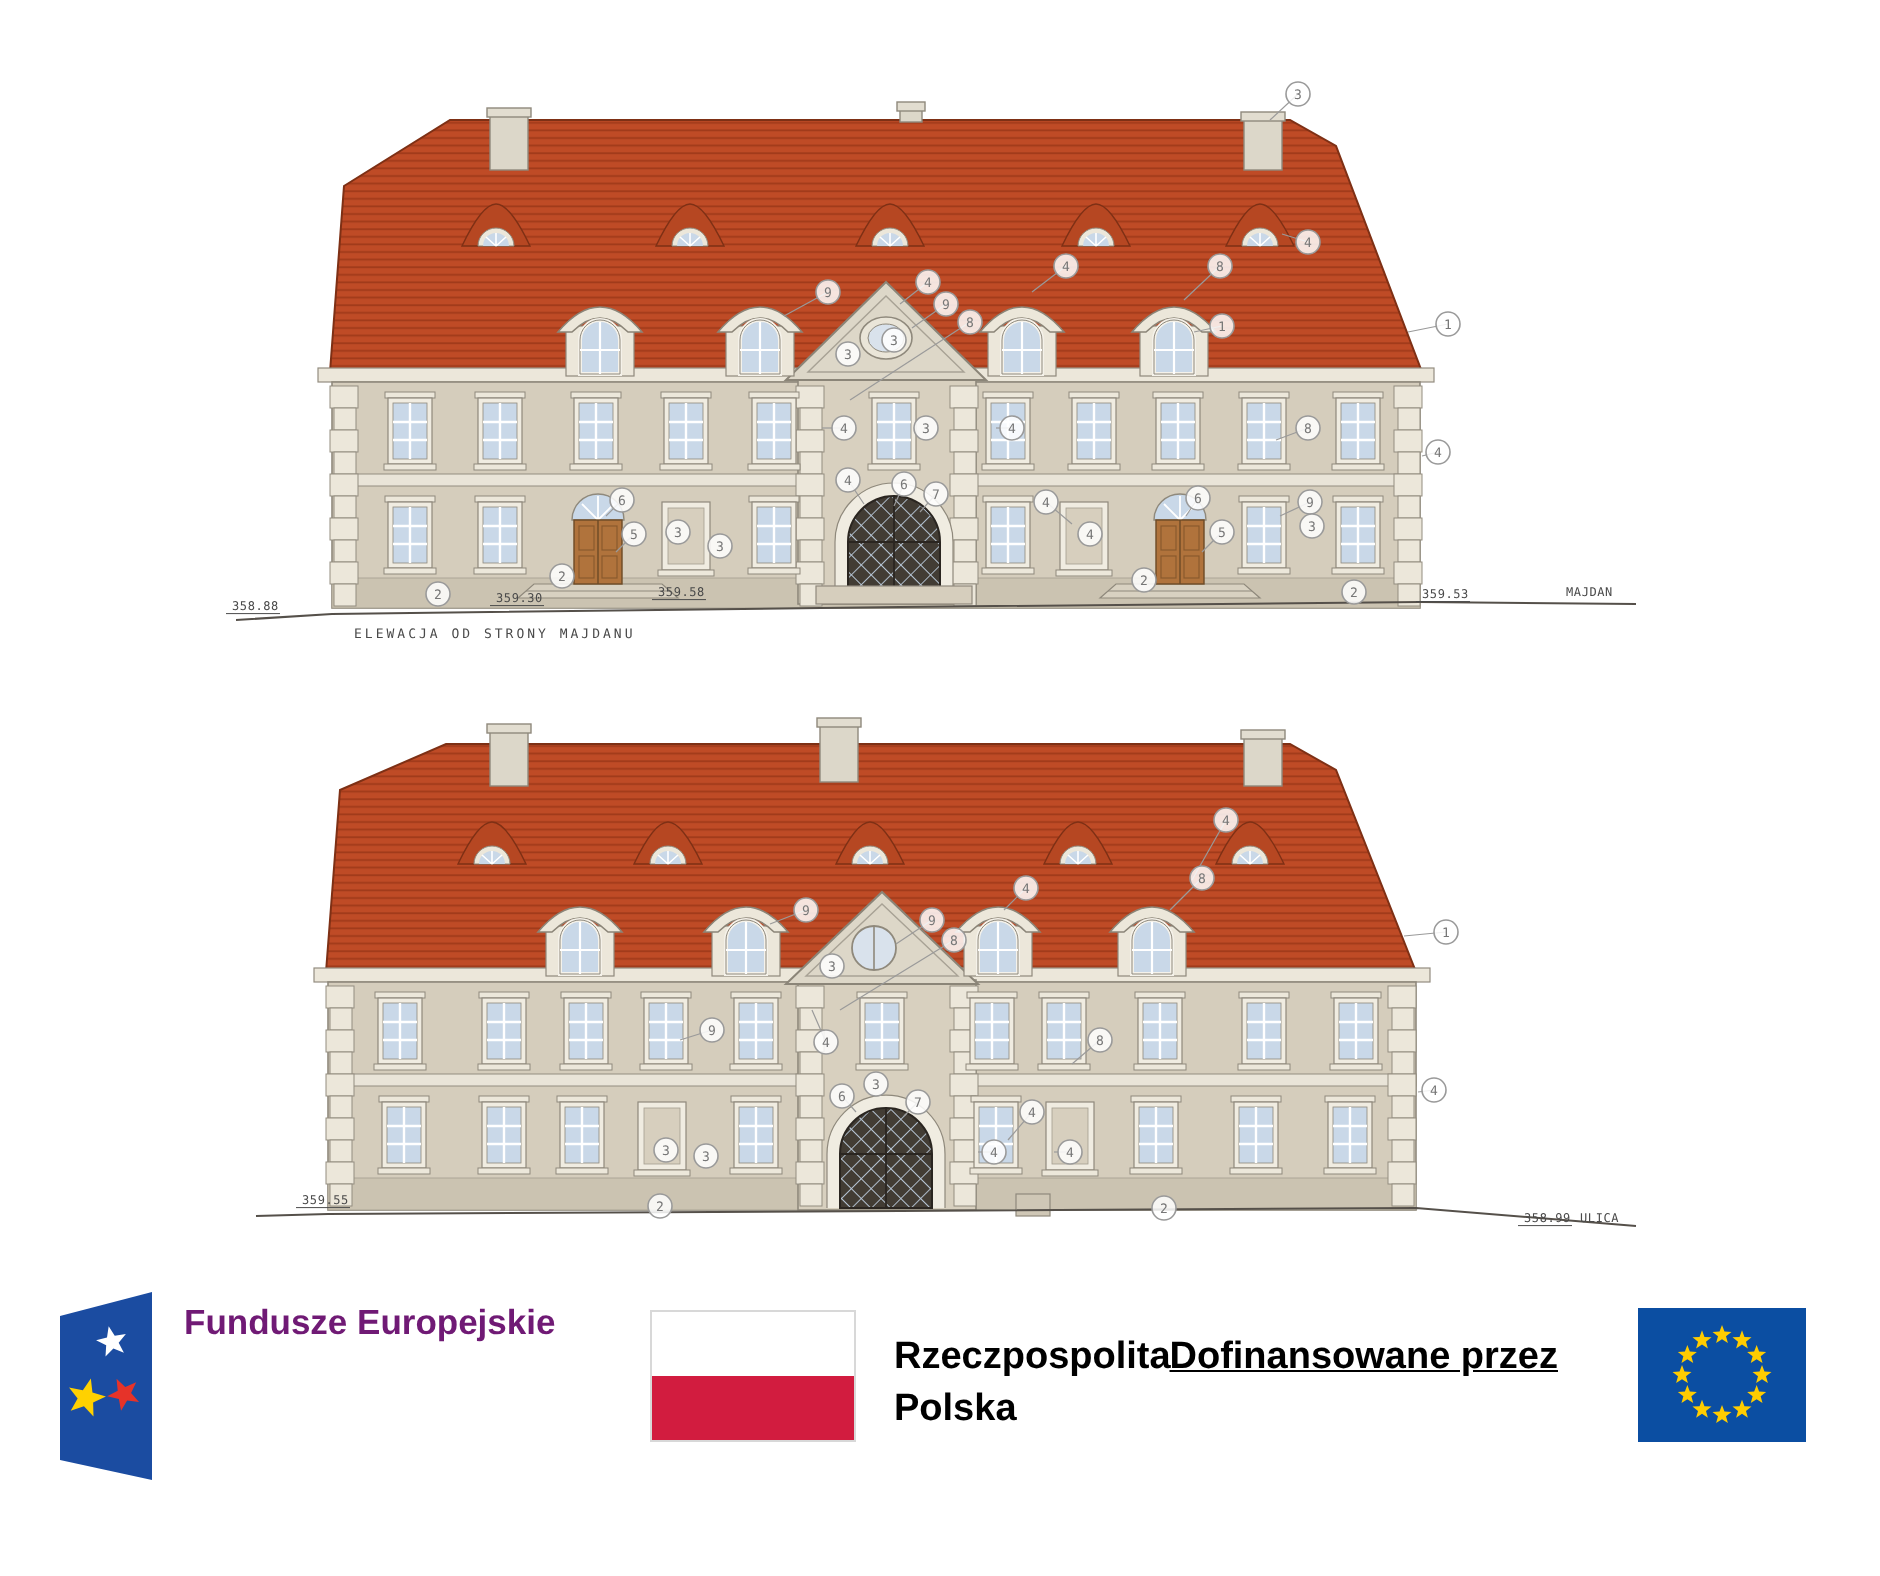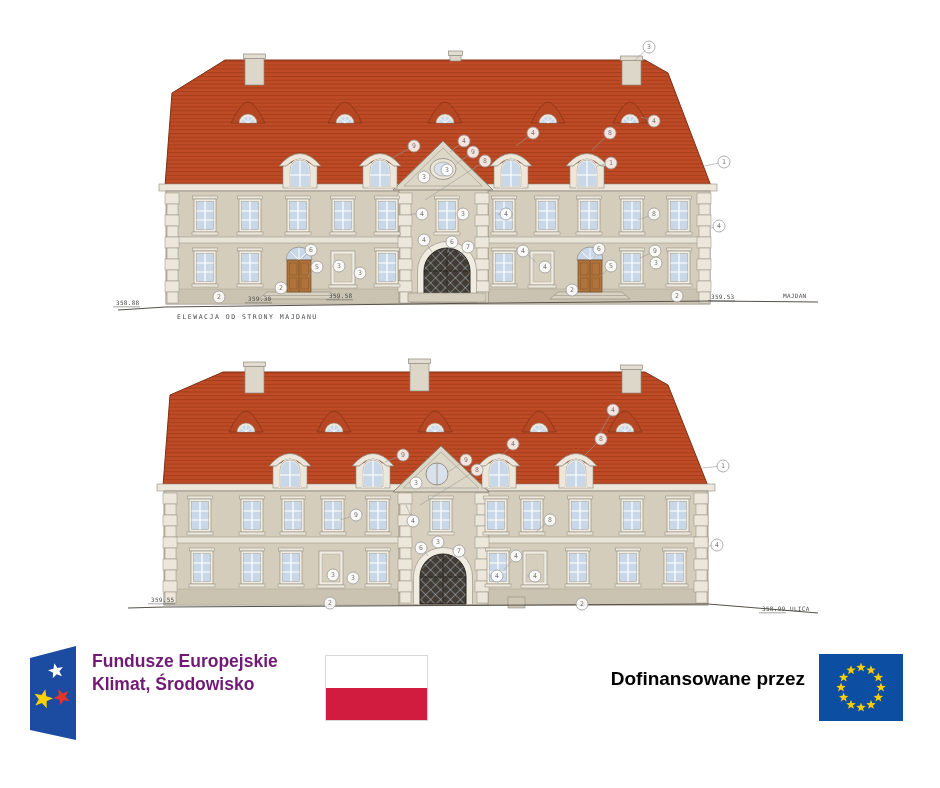--- a/index.html
+++ b/index.html
@@ -381,31 +381,34 @@
 
     <svg class="abs" id="fe-flag" style="left:30px;top:14px" width="47" height="94" viewBox="0 0 47 94">
       <polygon points="0,12 46,0 46,94 0,84" fill="#1b4ca1"></polygon>
     <polygon points="24.34,17.17 27.37,21.93 32.93,21.00 29.34,25.35 31.95,30.35 26.70,28.29 22.75,32.31 23.09,26.68 18.04,24.16 23.50,22.75" fill="#ffffff"></polygon>
         <polygon points="15.42,43.30 16.22,50.30 22.98,52.30 16.56,55.23 16.75,62.27 11.98,57.08 5.34,59.43 8.81,53.29 4.52,47.70 11.43,49.11" fill="#ffd100"></polygon>
         <polygon points="28.27,43.36 32.62,47.48 38.11,45.10 35.54,50.50 39.51,54.99 33.56,54.21 30.52,59.37 29.43,53.48 23.58,52.18 28.85,49.32" fill="#e63329"></polygon>
       </svg>
 
     <div class="abs fe-text">
       <div>Fundusze Europejskie</div>
-      <div>Klimat, Środowisko</div>
     </div>
     <style>.fe-text{left:92px;top:18px;position:absolute;}</style>
 
     <div class="abs pl-flag" style="left:325px;top:23px;">
       <div class="w"></div>
       <div class="r"></div>
     </div>
 
-
-    <div class="abs eu-text" style="left:598px;top:34px;">
+    <div class="abs pl-text" style="left:447px;top:34px;">
+      <div>Rzeczpospolita</div>
+      <div>Polska</div>
+    </div>
+
+    <div class="abs eu-text" style="left:572px;top:34px;text-decoration:underline;">
       <div>Dofinansowane przez</div>
     </div>
 
     <svg class="abs" id="eu-flag" style="left:819px;top:22px" width="84" height="67" viewBox="0 0 84 67">
       <rect width="84" height="67" fill="#0b4ea2"></rect>
     <polygon points="42.00,8.50 43.23,11.80 46.76,11.95 44.00,14.15 44.94,17.55 42.00,15.60 39.06,17.55 40.00,14.15 37.24,11.95 40.77,11.80" fill="#ffcc00"></polygon>
         <polygon points="52.00,11.18 53.23,14.48 56.76,14.63 54.00,16.83 54.94,20.22 52.00,18.28 49.06,20.22 50.00,16.83 47.24,14.63 50.77,14.48" fill="#ffcc00"></polygon>
         <polygon points="59.32,18.50 60.55,21.80 64.08,21.95 61.32,24.15 62.26,27.55 59.32,25.60 56.38,27.55 57.32,24.15 54.57,21.95 58.09,21.80" fill="#ffcc00"></polygon>
         <polygon points="62.00,28.50 63.23,31.80 66.76,31.95 64.00,34.15 64.94,37.55 62.00,35.60 59.06,37.55 60.00,34.15 57.24,31.95 60.77,31.80" fill="#ffcc00"></polygon>
         <polygon points="59.32,38.50 60.55,41.80 64.08,41.95 61.32,44.15 62.26,47.55 59.32,45.60 56.38,47.55 57.32,44.15 54.57,41.95 58.09,41.80" fill="#ffcc00"></polygon>

